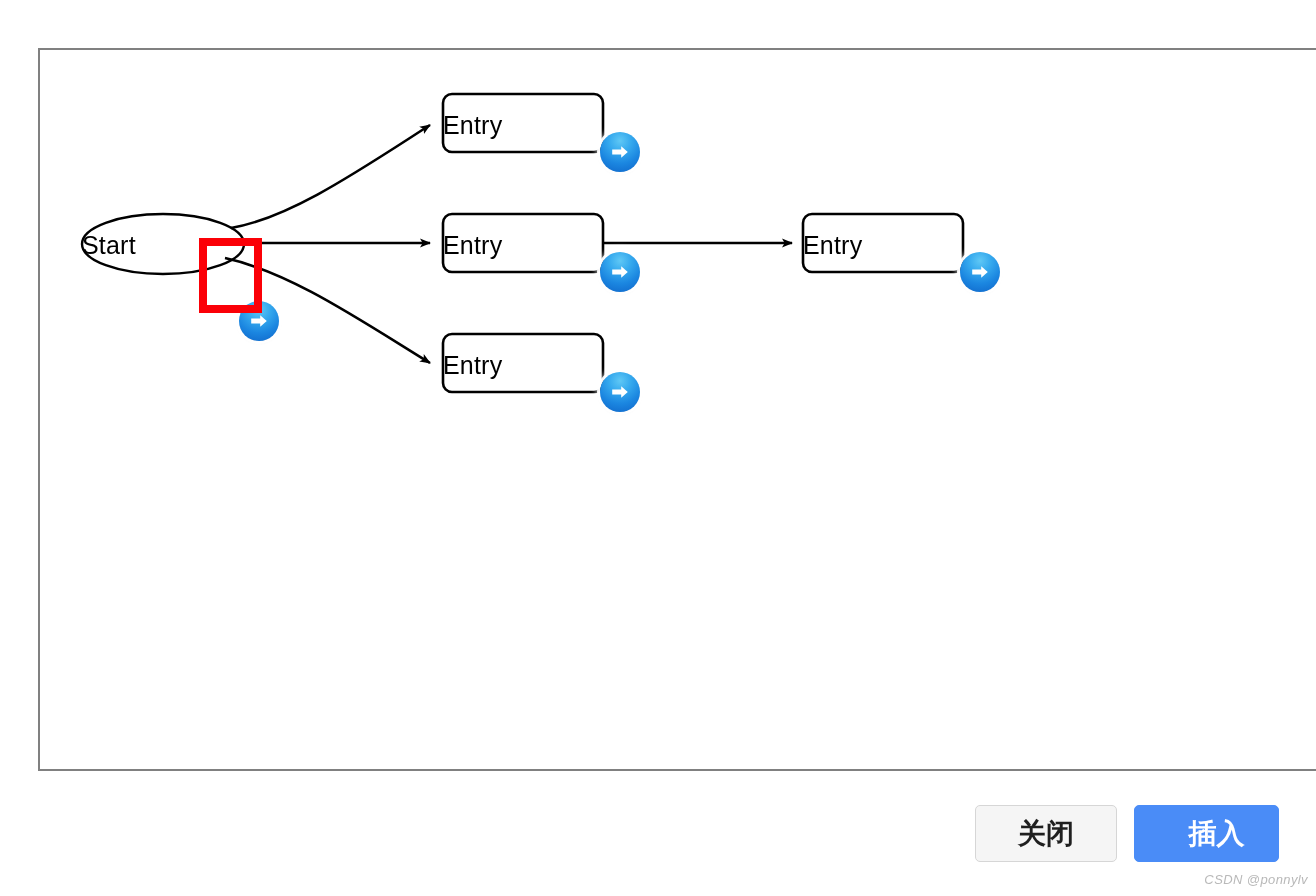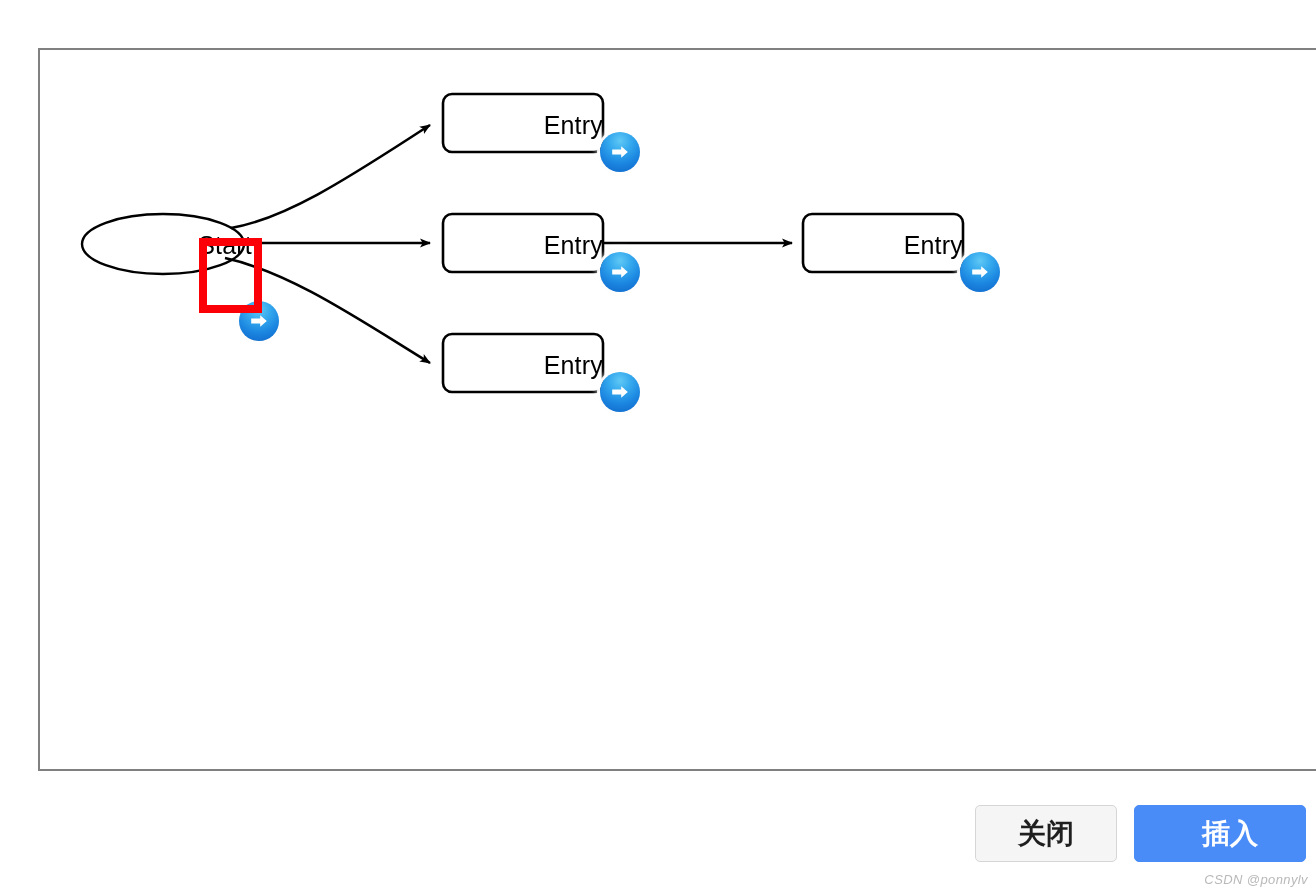--- a/index.html
+++ b/index.html
@@ -55,21 +55,21 @@
     justify-content: center;
   }
   .node-badge svg { display: block; }
 
   
   .node-label {
     position: absolute;
     font-size: 25px;
     color: #000000;
     white-space: nowrap;
-    text-align: right;
+    text-align: left;
     letter-spacing: 0.2px;
   }
 
   
   #selection-highlight {
     position: absolute;
     left: 199px;
     top: 238px;
     width: 63px;
     height: 75px;
@@ -103,21 +103,21 @@
   #btn-close {
     left: 975px;
     width: 142px;
     background: #f5f5f5;
     border: 1px solid #d6d6d6;
     color: #1f1f1f;
     font-weight: 700;
   }
   #btn-insert {
     left: 1134px;
-    width: 172px;
+    width: 145px;
     background: #4a8cf7;
     border: 1px solid #4a8cf7;
     color: #ffffff;
     font-weight: 700;
     padding-left: 20px;
   }
 
   
   #watermark {
     position: absolute;
@@ -155,21 +155,21 @@
 
     <path d="M191,178 C 250,168 320,120 390,75" fill="none" stroke="#000000" stroke-width="2.6" marker-end="url(#arrowhead)"></path>
 
     <path d="M200,193 L390,193" fill="none" stroke="#000000" stroke-width="2.6" marker-end="url(#arrowhead)"></path>
 
     <path d="M185,208 C 250,222 320,270 390,313" fill="none" stroke="#000000" stroke-width="2.6" marker-end="url(#arrowhead)"></path>
 
     <path d="M563,193 L752,193" fill="none" stroke="#000000" stroke-width="2.6" marker-end="url(#arrowhead)"></path>
   </svg>
 
-  <div class="node-label" style="left:42px; top:181px; width:162px;padding-left:8px;">Start</div>
+  <div class="node-label" style="left:42px; top:181px; width:162px;">Start</div>
 
   <div class="node-label" style="left:403px; top:61px; width:160px;">Entry</div>
 
   <div class="node-label" style="left:403px; top:181px; width:160px;">Entry</div>
 
   <div class="node-label" style="left:403px; top:301px; width:160px;">Entry</div>
 
   <div class="node-label" style="left:763px; top:181px; width:160px;">Entry</div>
 
   <div class="node-badge" style="left:199px; top:251px;">

